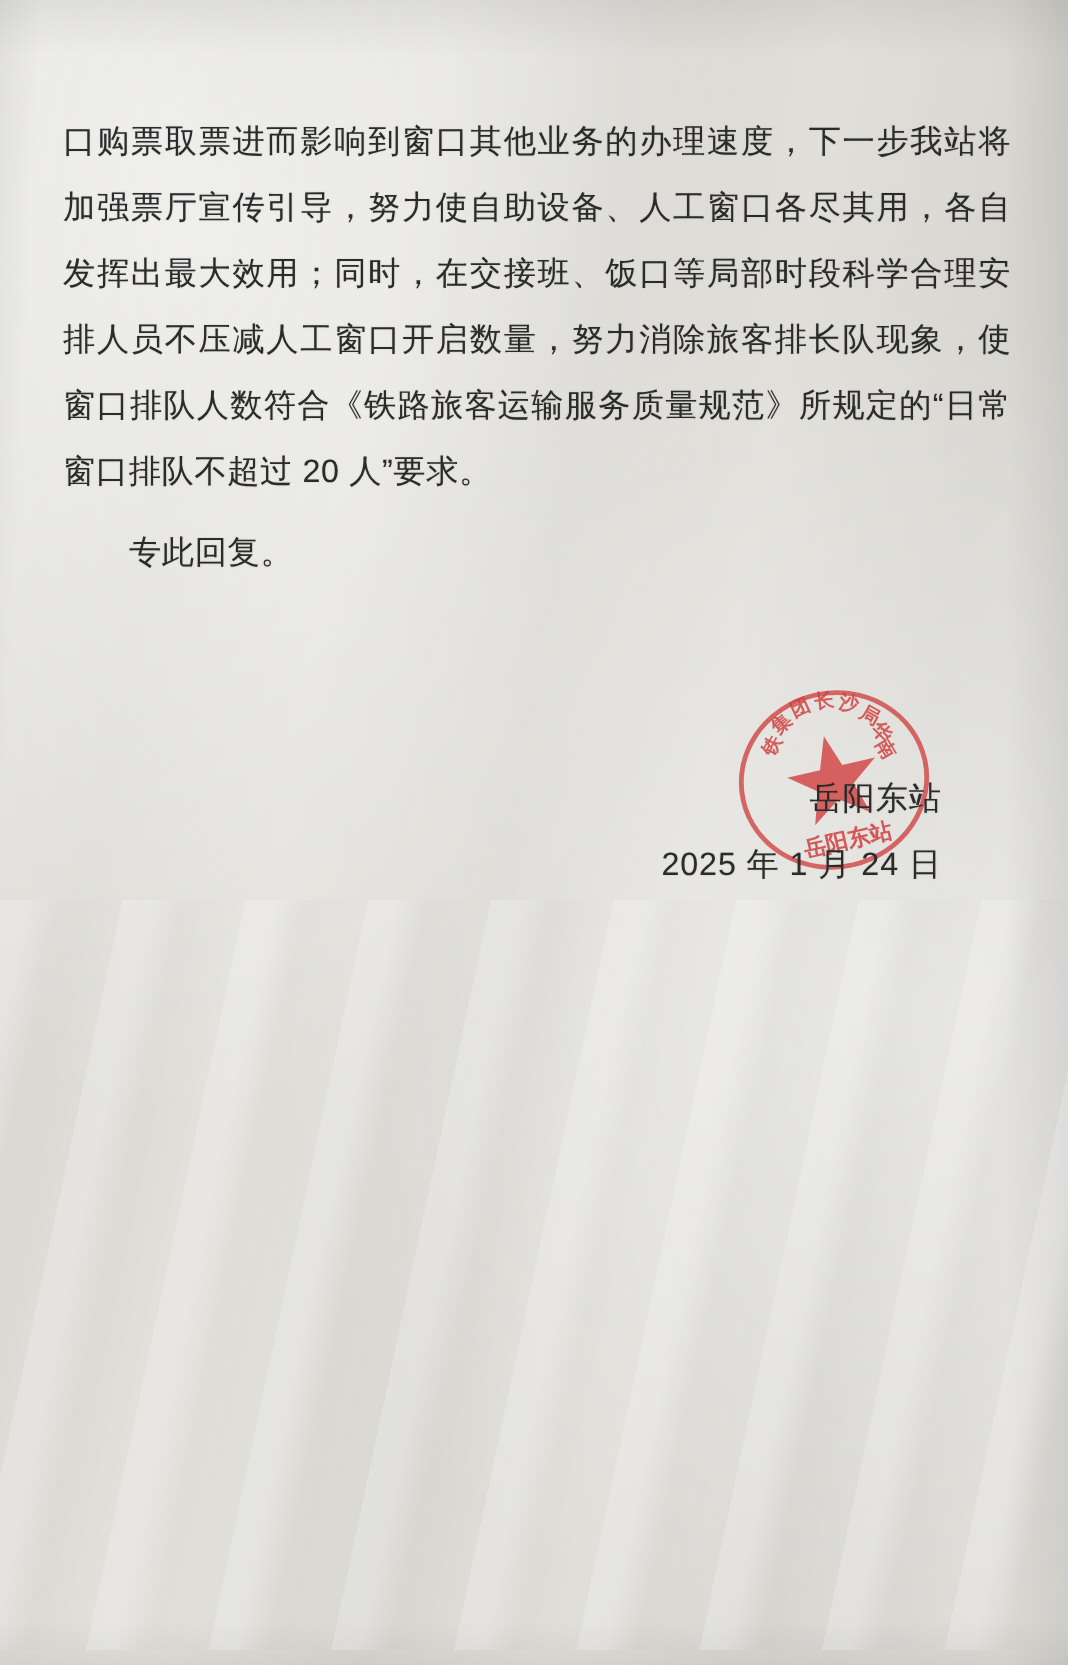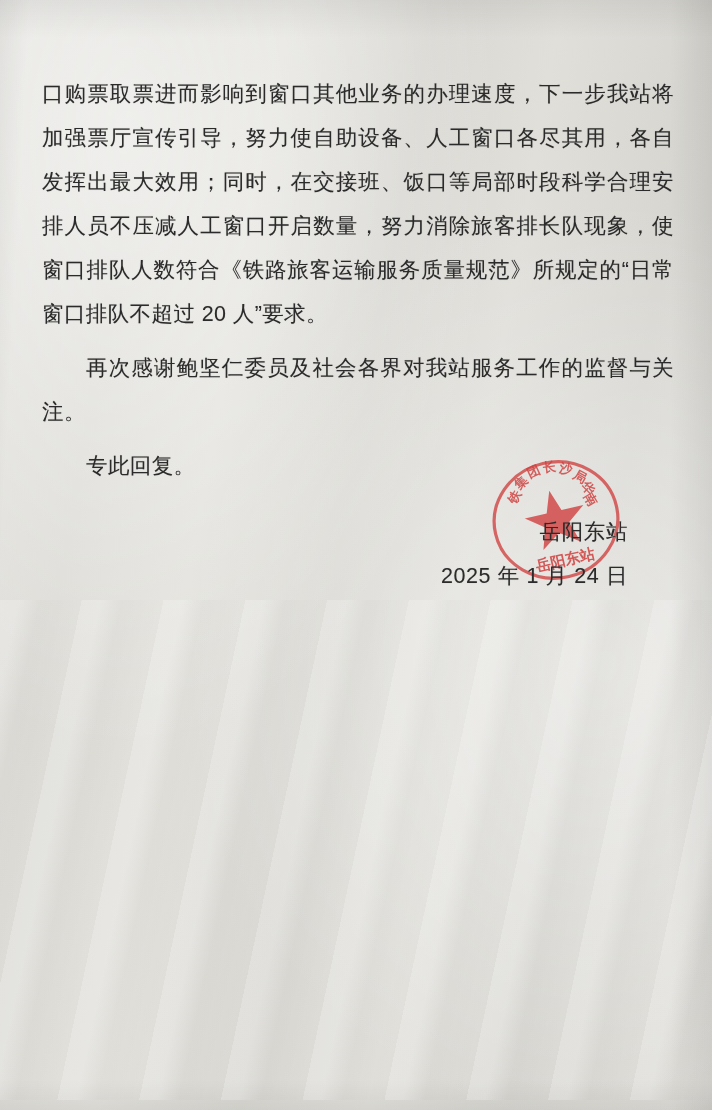--- a/index.html
+++ b/index.html
@@ -98,21 +98,20 @@
   }
   .seal svg { display: block; }
 </style>
 </head>
 <body>
 
 <div id="paper">
 
   <div class="doc-body">
     <p class="para p1">口购票取票进而影响到窗口其他业务的办理速度，下一步我站将加强票厅宣传引导，努力使自助设备、人工窗口各尽其用，各自发挥出最大效用；同时，在交接班、饭口等局部时段科学合理安排人员不压减人工窗口开启数量，努力消除旅客排长队现象，使窗口排队人数符合《铁路旅客运输服务质量规范》所规定的“日常窗口排队不超过 20 人”要求。</p>
-    <p class="para indent p2">再次感谢鲍坚仁委员及社会各界对我站服务工作的监督与关注。</p>
     <p class="para indent p3">专此回复。</p>
   </div>
 
   <div class="seal">
     <svg width="160" height="160" viewBox="0 0 160 160" xmlns="http://www.w3.org/2000/svg">
       <g transform="rotate(-13 80 80)" fill="none" stroke="#d0403f" stroke-width="3.2" opacity="0.78">
         <ellipse cx="80" cy="80" rx="62" ry="58"></ellipse>
       </g>
       <g transform="rotate(-13 80 80)" opacity="0.80">
         <path d="M80 50 L87.6 71.5 L110 71.5 L92.2 85 L99 106.5 L80 93.2 L61 106.5 L67.8 85 L50 71.5 L72.4 71.5 Z" fill="#d0403f"></path>

